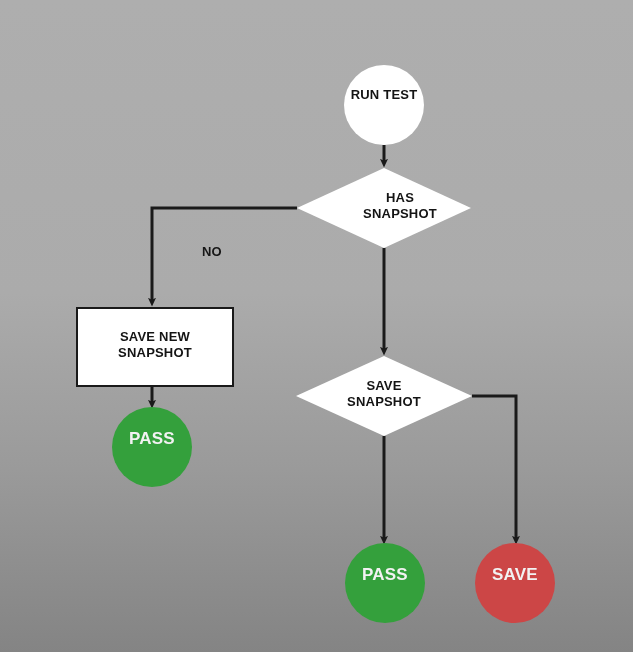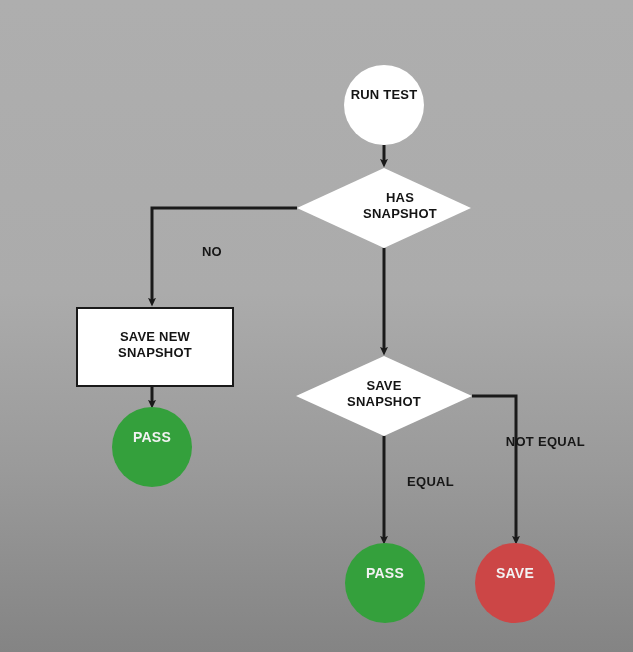--- a/index.html
+++ b/index.html
@@ -36,21 +36,21 @@
     letter-spacing: 0.2px;
     pointer-events: none;
     white-space: pre-line;
   }
   .node-text.dark {
     color: #141414;
     font-size: 13px;
   }
   .node-text.light {
     color: #f2f2f2;
-    font-size: 14px;
+    font-size: 17px;
   }
   .edge-label {
     position: absolute;
     text-align: right;
     font-weight: bold;
     font-size: 13px;
     color: #171717;
     letter-spacing: 0.3px;
     pointer-events: none;
     white-space: nowrap;
@@ -99,16 +99,14 @@
 SNAPSHOT</div>
   <div class="node-text dark" style="left: 75px; top: 329px; width: 160px; color: rgb(20, 20, 20);">SAVE NEW
 SNAPSHOT</div>
   <div class="node-text light" style="left: 72px; top: 429px; width: 160px; color: rgb(242, 242, 242);">PASS</div>
   <div class="node-text dark" style="left: 304px; top: 378px; width: 160px; color: rgb(20, 20, 20);">SAVE
 SNAPSHOT</div>
   <div class="node-text light" style="left: 305px; top: 565px; width: 160px; color: rgb(242, 242, 242);">PASS</div>
   <div class="node-text light" style="left: 435px; top: 565px; width: 160px; color: rgb(242, 242, 242);">SAVE</div>
 
   <div class="edge-label" style="left: 82px; top: 244px; width: 140px;">NO</div>
-  <div class="edge-label" style="left: 314px; top: 474px; width: 140px;">EQUAL</div>
-  <div class="edge-label" style="left: 445px; top: 434px; width: 140px;">NOT EQUAL</div>
 
 </div>
 
 </body></html>

